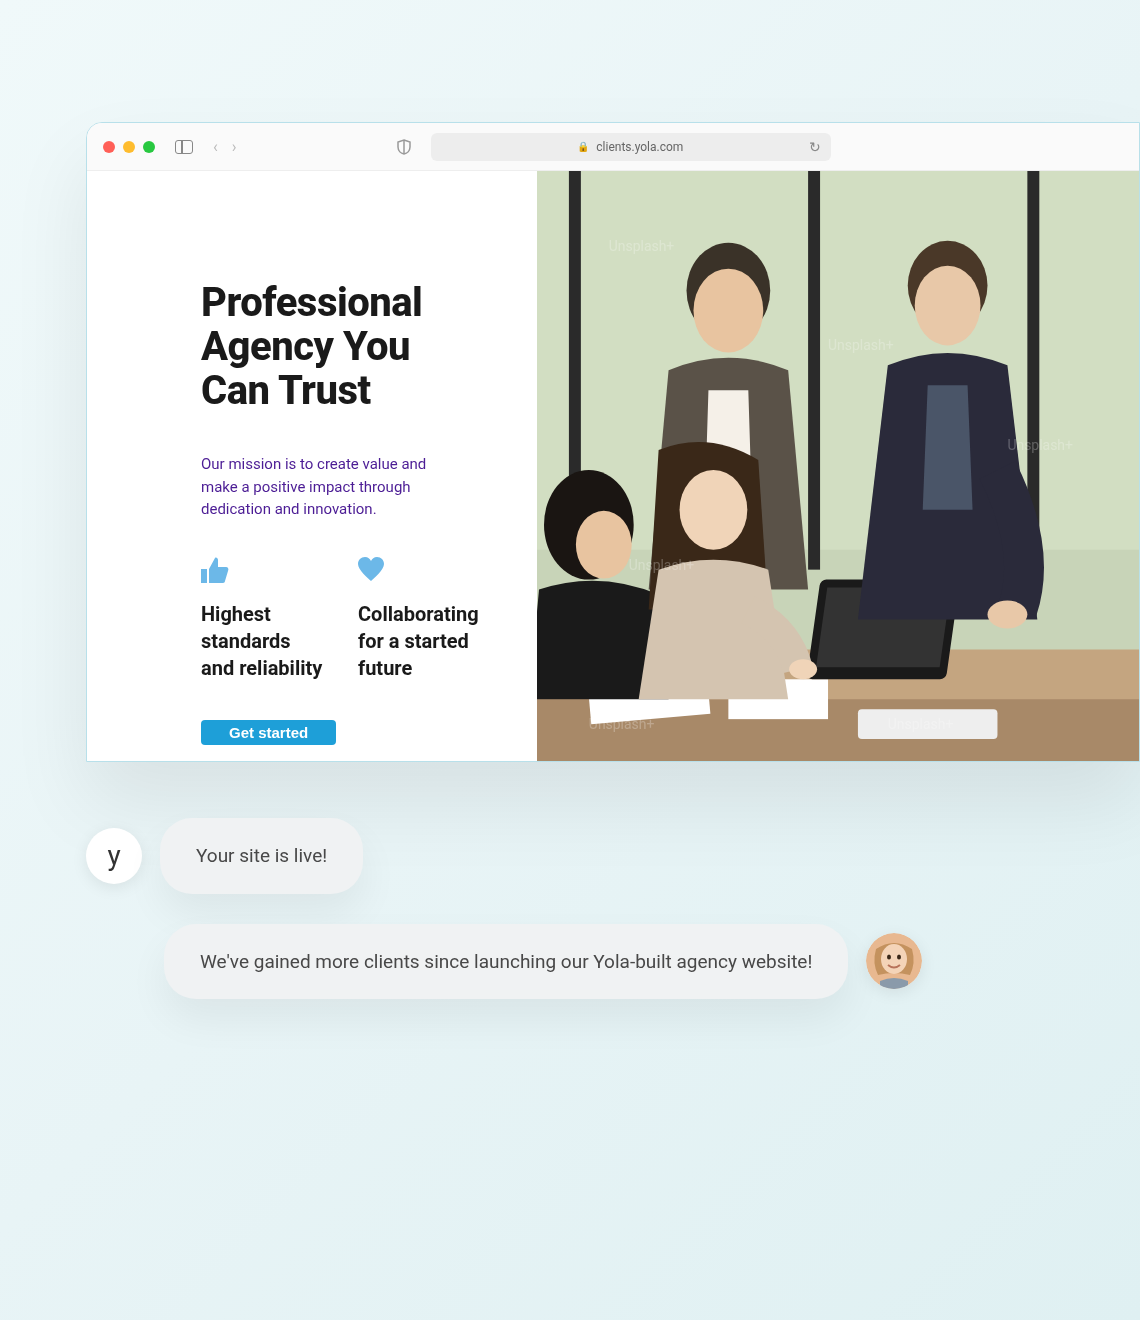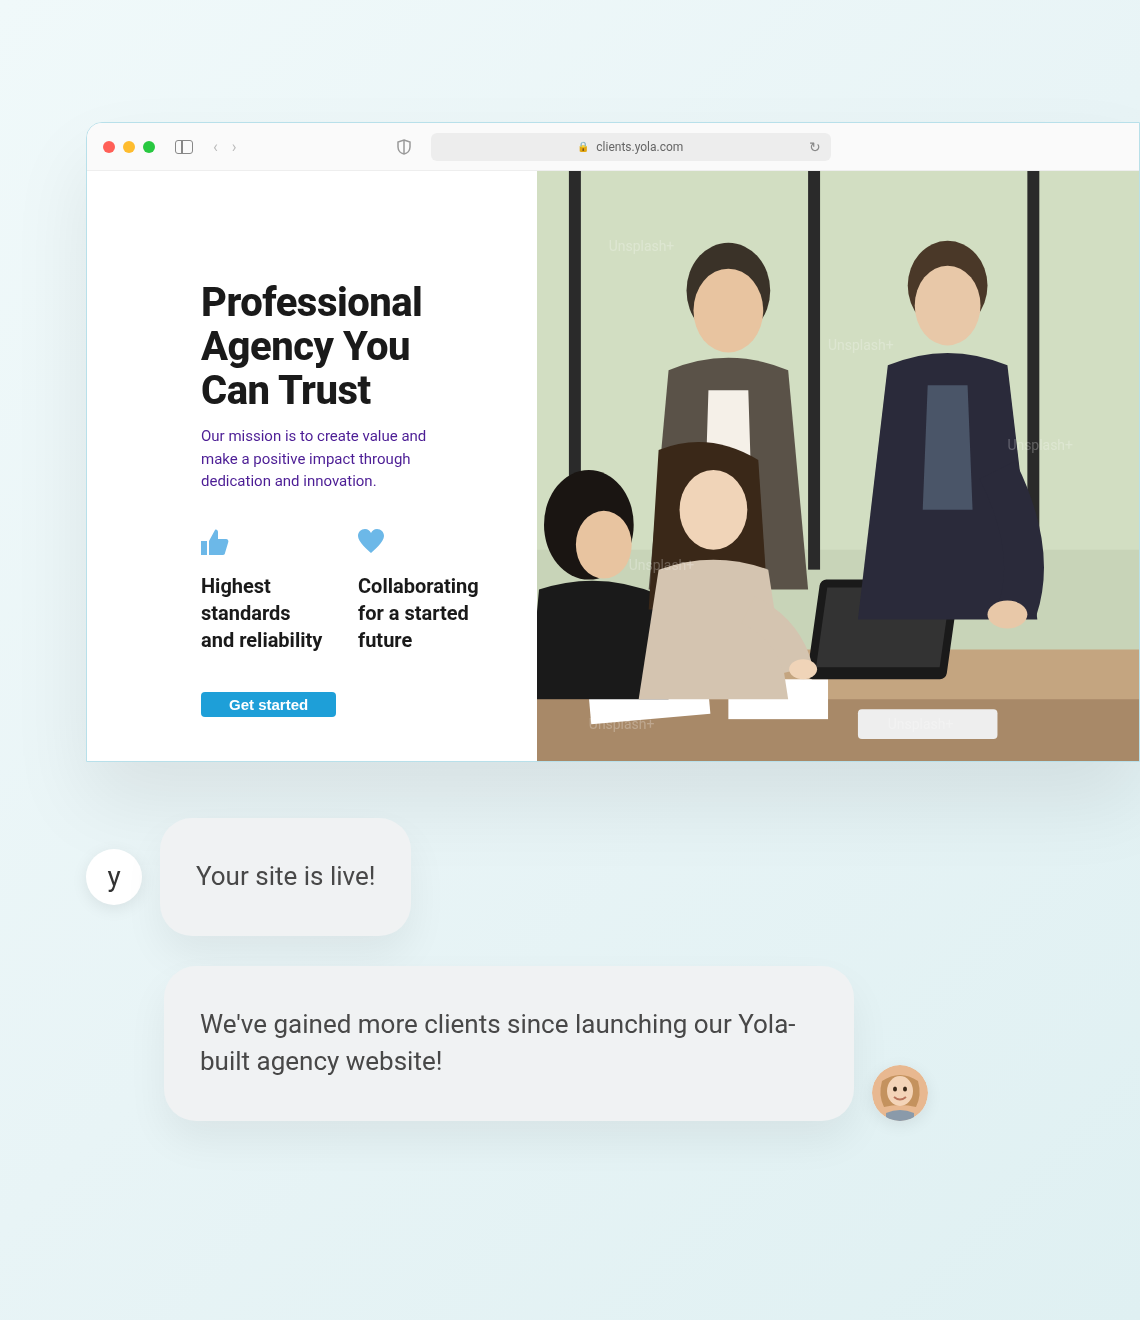--- a/index.html
+++ b/index.html
@@ -120,21 +120,21 @@
     .hero-text {
       width: 438px;
       padding: 110px 40px 40px 114px;
     }
     
     .hero-title {
       font-size: 40px;
       font-weight: 800;
       color: #1a1a1a;
       line-height: 1.1;
-      margin-bottom: 12px;
+      margin-bottom: 40px;
       letter-spacing: -0.5px;
     }
     
     .hero-subtitle {
       font-size: 15px;
       color: #4c1d95;
       line-height: 1.5;
       margin-bottom: 36px;
       max-width: 260px;
     }
@@ -198,21 +198,20 @@
     .chat-row {
       display: flex;
       align-items: center;
       gap: 18px;
       margin-bottom: 30px;
     }
     
     .chat-row.right {
       justify-content: flex-start;
       padding-left: 78px;
-      align-items: flex-end;
     }
     
     .avatar {
       width: 56px;
       height: 56px;
       border-radius: 50%;
       background: #fff;
       display: flex;
       align-items: center;
       justify-content: center;
@@ -228,22 +227,22 @@
       height: 56px;
       border-radius: 50%;
       overflow: hidden;
       flex-shrink: 0;
       box-shadow: 0 4px 16px rgba(0,0,0,0.08);
     }
     
     .chat-bubble {
       background: #f0f2f3;
       border-radius: 32px;
-      padding: 40px 36px;
-      font-size: 26px;
+      padding: 24px 36px;
+      font-size: 19px;
       color: #484848;
       line-height: 1.45;
       box-shadow: 0 20px 40px rgba(0,0,0,0.06);
     }
     
     .chat-bubble.wide {
       max-width: 690px;
     }
   </style>
 </head>

